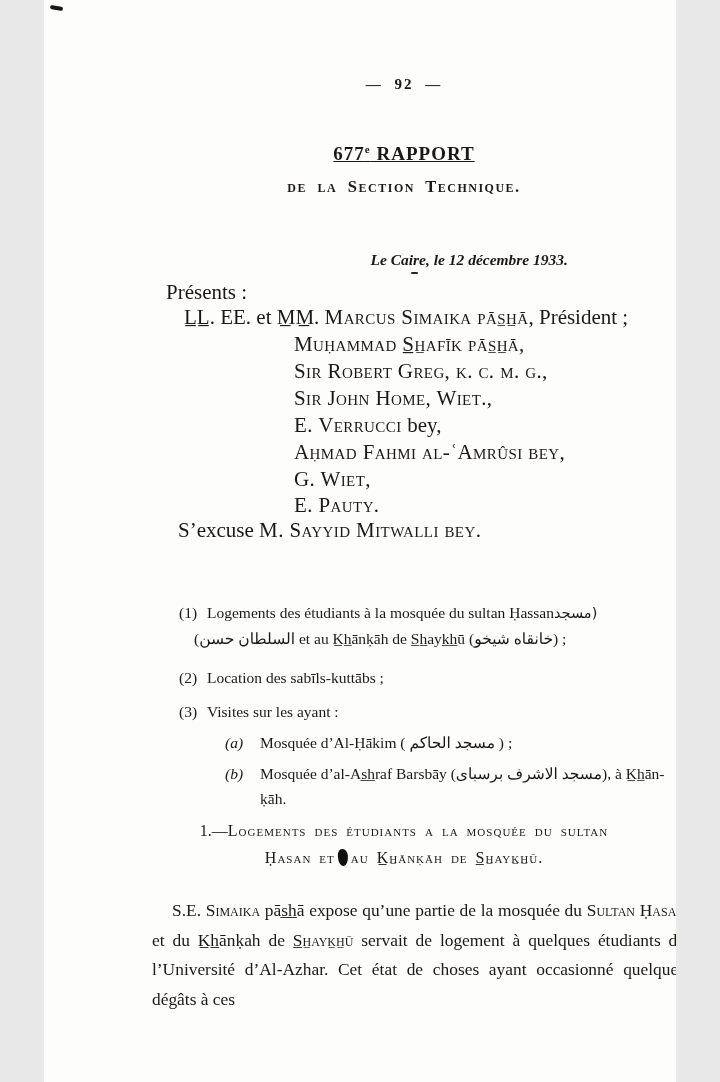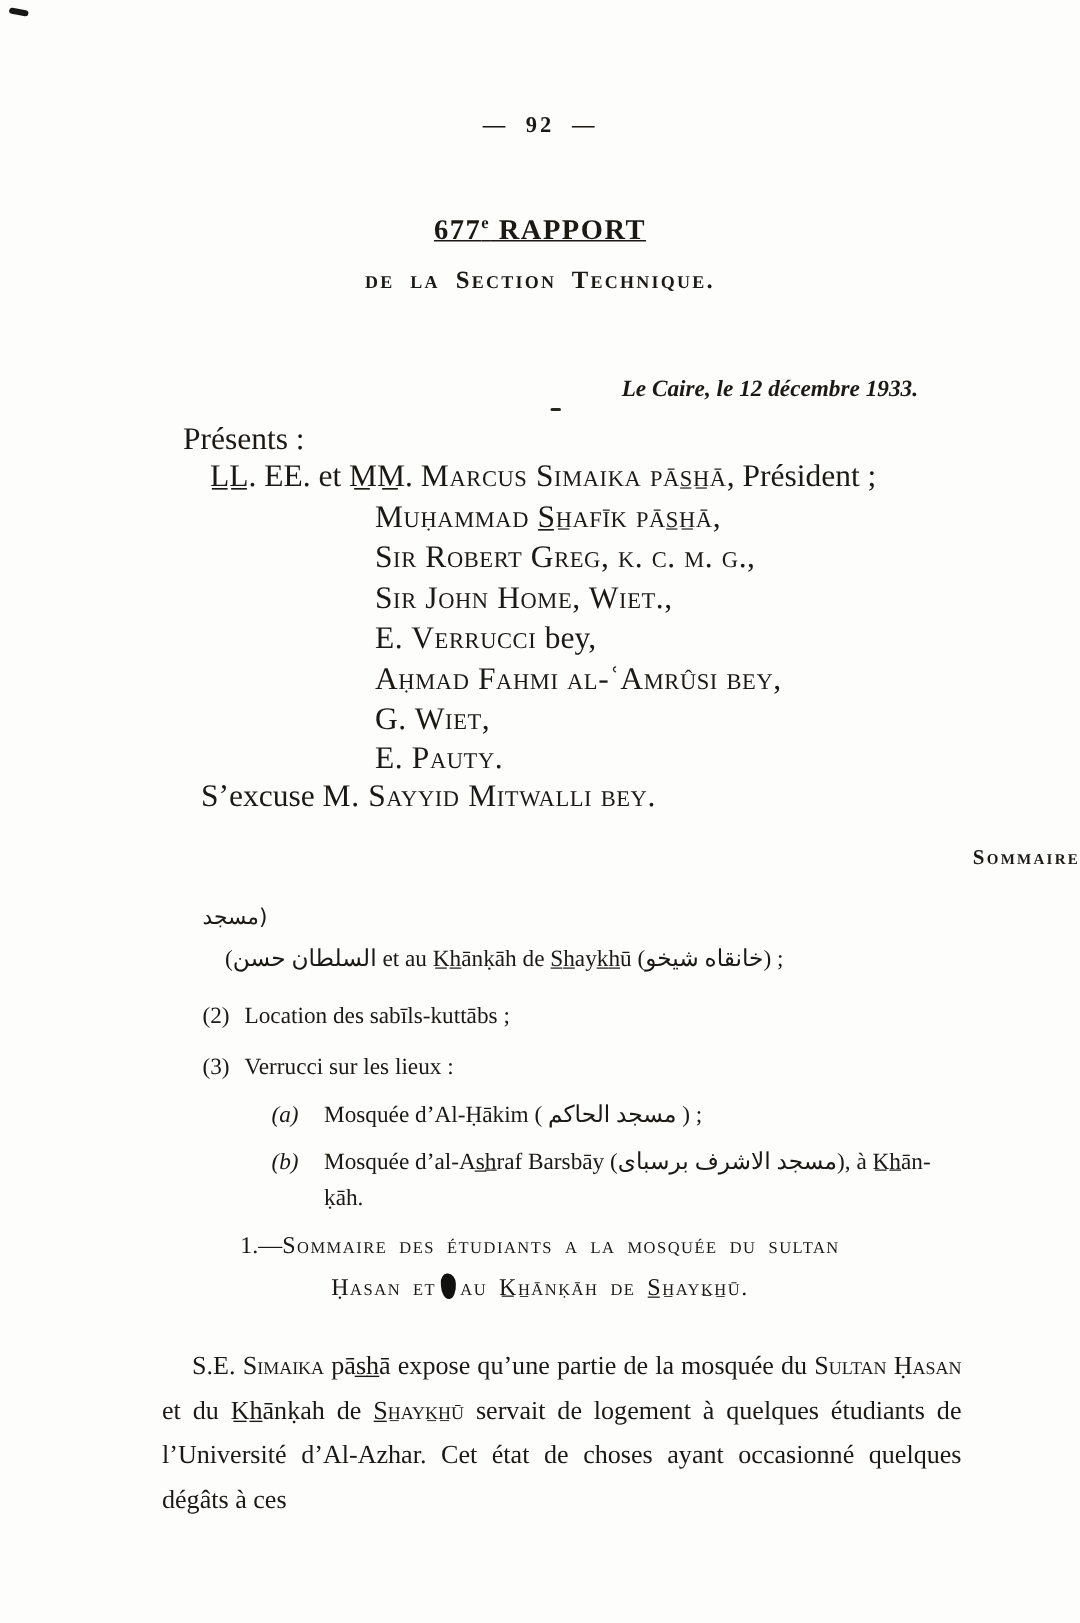--- a/index.html
+++ b/index.html
@@ -1,17 +1,17 @@
 <!DOCTYPE html>
 <html style="--ink: #1c1914; --paper: #fdfdfc;"><head>
 <meta charset="utf-8">
 <style>
   html,body{margin:0;padding:0;background:#e8e8e8;}
   .page{
-    position:relative;width:720px;height:1082px;margin:0 auto;
+    position:relative;width:632px;height:1082px;margin:0 auto;
     background:var(--paper,#fdfdfc);color:var(--ink,#1c1914);
     font-family:"Liberation Serif","DejaVu Serif",serif;overflow:hidden;
   }
   .abs{position:absolute;white-space:nowrap;}
   .center{left:0;width:720px;text-align:center;}
   .sc{font-variant:small-caps;}
   .pageno{top:76px;font-size:15px;font-weight:bold;letter-spacing:2px;word-spacing:6px;}
   .title{top:143px;font-size:19px;font-weight:bold;letter-spacing:1px;margin:0;text-decoration:underline;}
   .title sup{font-size:11px;}
   .section-line{top:177px;font-size:16.5px;font-weight:bold;letter-spacing:1.5px;word-spacing:5px;}
@@ -67,31 +67,32 @@
   <div class="abs meet" style="top:413px;left:250px"><span class="att-name">E. Verrucci </span><span>bey,</span></div>
   <div class="abs meet" style="top:440px;left:250px"><span class="att-name">Aḥmad Fahmi al-ʿAmrûsi bey,</span><span></span></div>
   <div class="abs meet" style="top:467px;left:250px"><span class="att-name">G. Wiet,</span><span></span></div>
   <div class="abs meet" style="top:493px;left:250px"><span class="att-name">E. Pauty.</span><span></span></div>
 
   <div class="abs meet" style="top:518px;left:134px"><span>S’excuse </span><span class="att-name">M. Sayyid Mitwalli bey.</span></div>
 
   <div class="abs center sommaire-title">Sommaire</div>
 
   <div class="abs som i1row">
+    <span><span class="marker1">(1)</span><span>Logements des étudiants à la mosquée du sultan Ḥassan</span></span>
     <span class="ar">مسجد)</span>
   </div>
   <div class="abs som" style="top:630px;left:150px">(السلطان حسن et au K̲h̲ānḳāh de S̲h̲ayk̲h̲ū (خانقاه شيخو) ;</div>
 
   <div class="abs som" style="top:669px;left:135px"><span class="marker1">(2)</span><span>Location des sabīls-kuttābs ;</span></div>
 
-  <div class="abs som" style="top:703px;left:135px"><span class="marker1">(3)</span><span>Verrucci sur les lieux :</span></div>
+  <div class="abs som" style="top:703px;left:135px"><span class="marker1">(3)</span><span>Visites sur les ayant :</span></div>
 
   <div class="abs som" style="top:734px;left:181px"><span class="markerab">(a)</span><span>Mosquée d’Al-Ḥākim ( مسجد الحاكم ) ;</span></div>
 
   <div class="abs som" style="top:765px;left:181px"><span class="markerab">(b)</span><span>Mosquée d’al-As̲h̲raf Barsbāy (مسجد الاشرف برسباى), à K̲h̲ān-</span></div>
   <div class="abs som" style="top:790px;left:216px">ḳāh.</div>
 
-  <div class="abs center head" style="top:822px"><span class="headnum">1.—</span><span>Sommaire des étudiants a la mosquée du sultan</span></div>
+  <div class="abs center head" style="top:822px"><span class="headnum">1.—</span><span>Logements des étudiants a la mosquée du sultan</span></div>
   <div class="abs center head" style="top:849px"><span>Ḥasan et</span><span class="blot"></span><span>au K̲h̲ānḳāh de S̲h̲ayk̲h̲ū.</span></div>
 
   <p class="abs para"><span>S.E. </span><span class="sc">Simaika</span><span> pās̲h̲ā </span><span>expose qu’une partie de la mosquée du </span><span class="sc">Sultan Ḥasan</span><span> et du K̲h̲ānḳah de </span><span class="sc">S̲h̲ayk̲h̲ū</span><span> servait de logement à quelques étudiants de l’Université d’Al-Azhar. Cet état de choses ayant occasionné quelques dégâts à ces</span></p>
 
 </div>
 
 </body></html>

